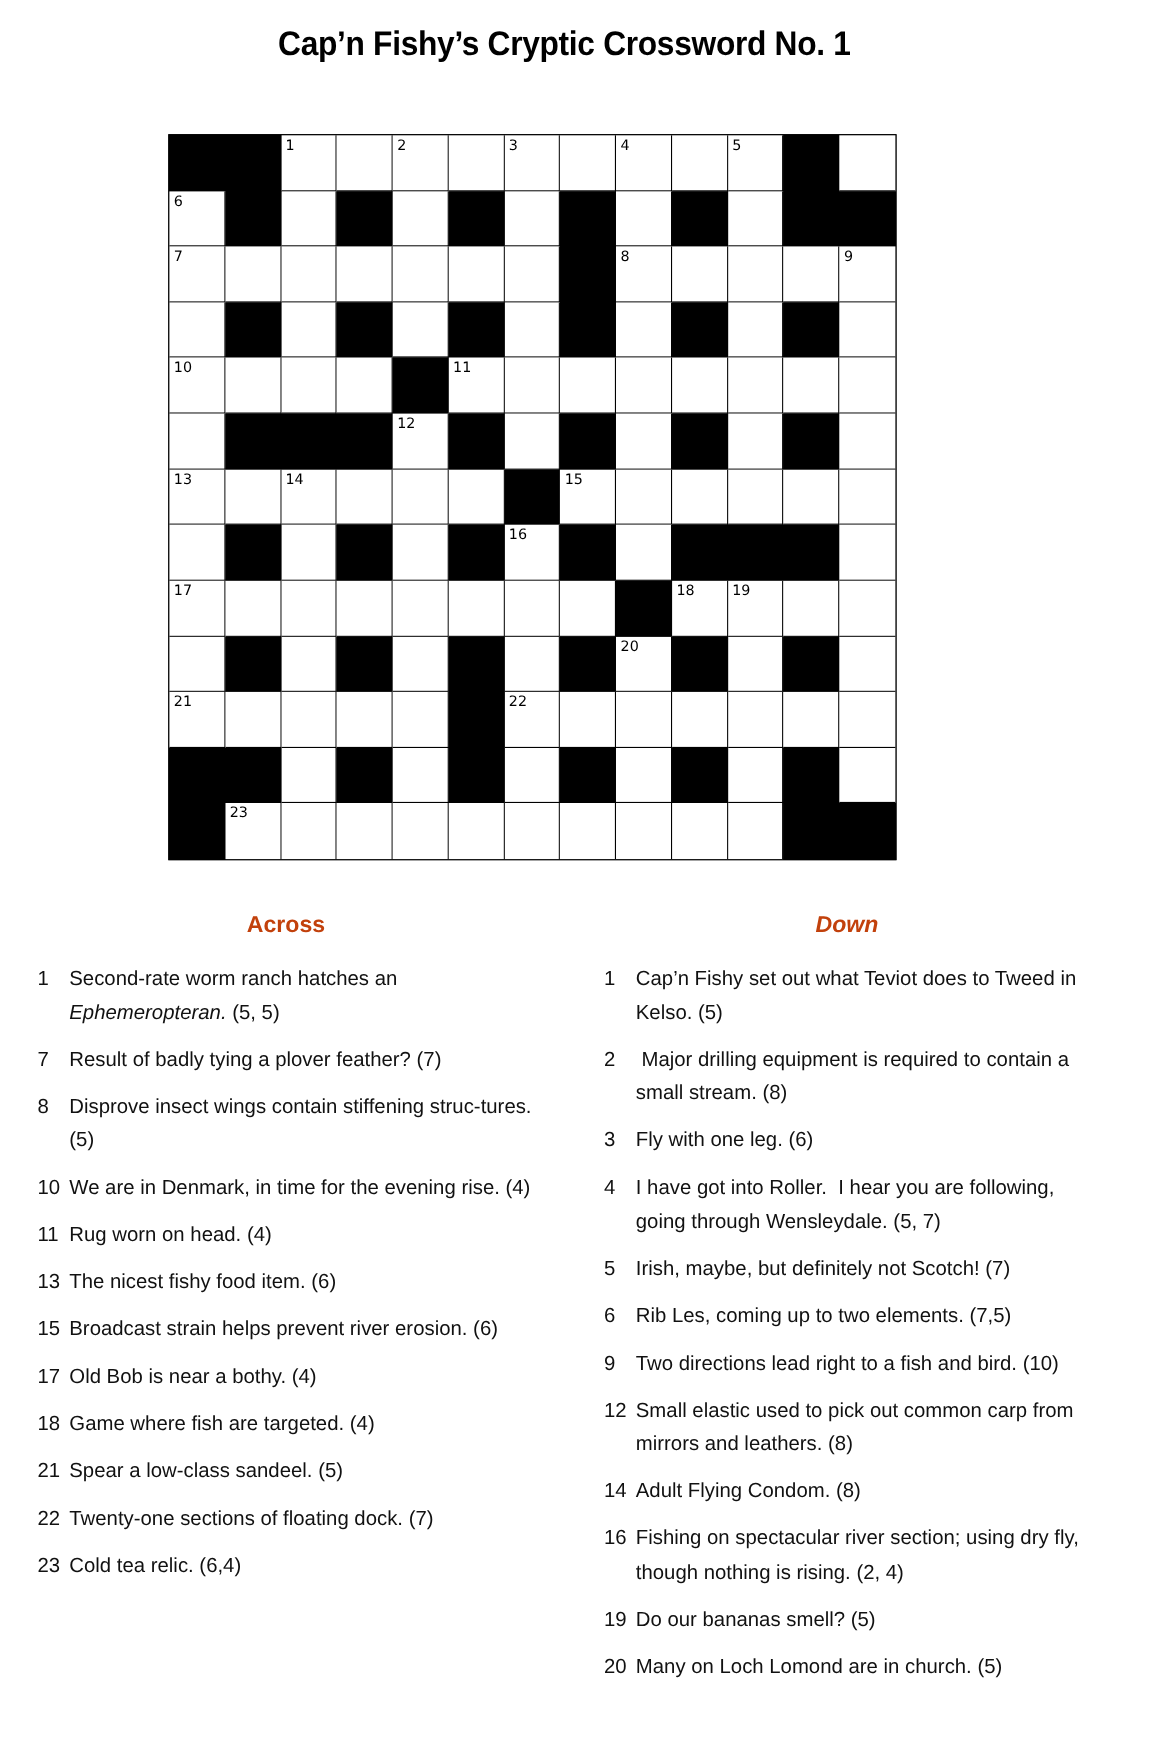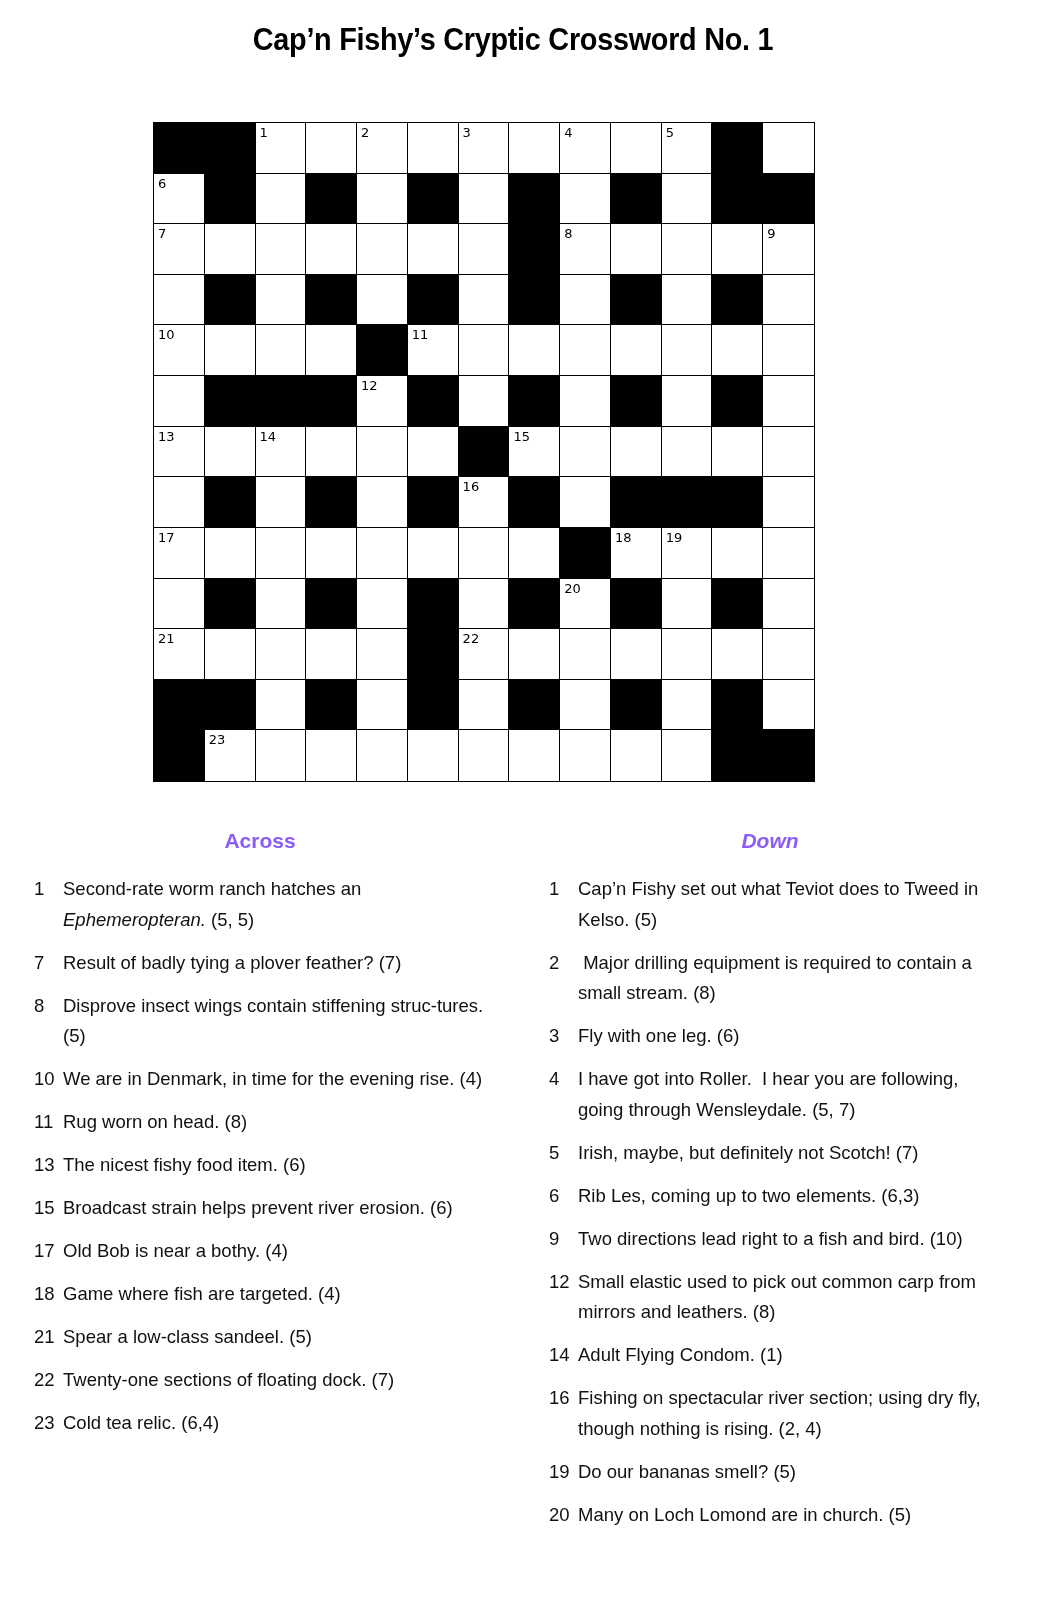--- a/index.html
+++ b/index.html
@@ -67,21 +67,21 @@
   }
   .clues.across { left: 30px; width: 470px; }
   .clues.down { left: 545px; width: 450px; }
   .clues h2 {
     margin: 0 0 18px 0;
     font-family: "Liberation Sans", sans-serif;
     font-weight: bold;
     font-size: 21px;
     line-height: 30px;
     text-align: center;
-    color: #8b5cf6;
+    color: #c2410c;
   }
   .clues.across h2 { padding-right: 10px; }
   .clues.down h2 { padding-left: 0px; font-style: italic; }
   .clue {
     display: flex;
     font-family: "Liberation Sans", sans-serif;
     font-size: 18.5px;
     line-height: 30.5px;
     margin-bottom: 12.5px;
     color: #111;
@@ -335,21 +335,21 @@
     <div class="clue">
       <span class="cnum">8</span>
       <span class="ctext">Disprove insect wings contain stiffening struc-tures. (5)</span>
     </div>
     <div class="clue">
       <span class="cnum">10</span>
       <span class="ctext">We are in Denmark, in time for the evening rise. (4)</span>
     </div>
     <div class="clue">
       <span class="cnum">11</span>
-      <span class="ctext">Rug worn on head. (8)</span>
+      <span class="ctext">Rug worn on head. (4)</span>
     </div>
     <div class="clue">
       <span class="cnum">13</span>
       <span class="ctext">The nicest fishy food item. (6)</span>
     </div>
     <div class="clue">
       <span class="cnum">15</span>
       <span class="ctext">Broadcast strain helps prevent river erosion. (6)</span>
     </div>
     <div class="clue">
@@ -393,33 +393,33 @@
     <div class="clue">
       <span class="cnum">4</span>
       <span class="ctext" style="white-space: pre-wrap;">I have got into Roller.  I hear you are following, going through Wensleydale. (5, 7)</span>
     </div>
     <div class="clue">
       <span class="cnum">5</span>
       <span class="ctext">Irish, maybe, but definitely not Scotch! (7)</span>
     </div>
     <div class="clue">
       <span class="cnum">6</span>
-      <span class="ctext">Rib Les, coming up to two elements. (6,3)</span>
+      <span class="ctext">Rib Les, coming up to two elements. (7,5)</span>
     </div>
     <div class="clue">
       <span class="cnum">9</span>
       <span class="ctext">Two directions lead right to a fish and bird. (10)</span>
     </div>
     <div class="clue">
       <span class="cnum">12</span>
       <span class="ctext">Small elastic used to pick out common carp from mirrors and leathers. (8)</span>
     </div>
     <div class="clue">
       <span class="cnum">14</span>
-      <span class="ctext">Adult Flying Condom. (1)</span>
+      <span class="ctext">Adult Flying Condom. (8)</span>
     </div>
     <div class="clue">
       <span class="cnum">16</span>
       <span class="ctext">Fishing on spectacular river section; using dry fly, though nothing is rising. (2, 4)</span>
     </div>
     <div class="clue">
       <span class="cnum">19</span>
       <span class="ctext">Do our bananas smell? (5)</span>
     </div>
     <div class="clue">

